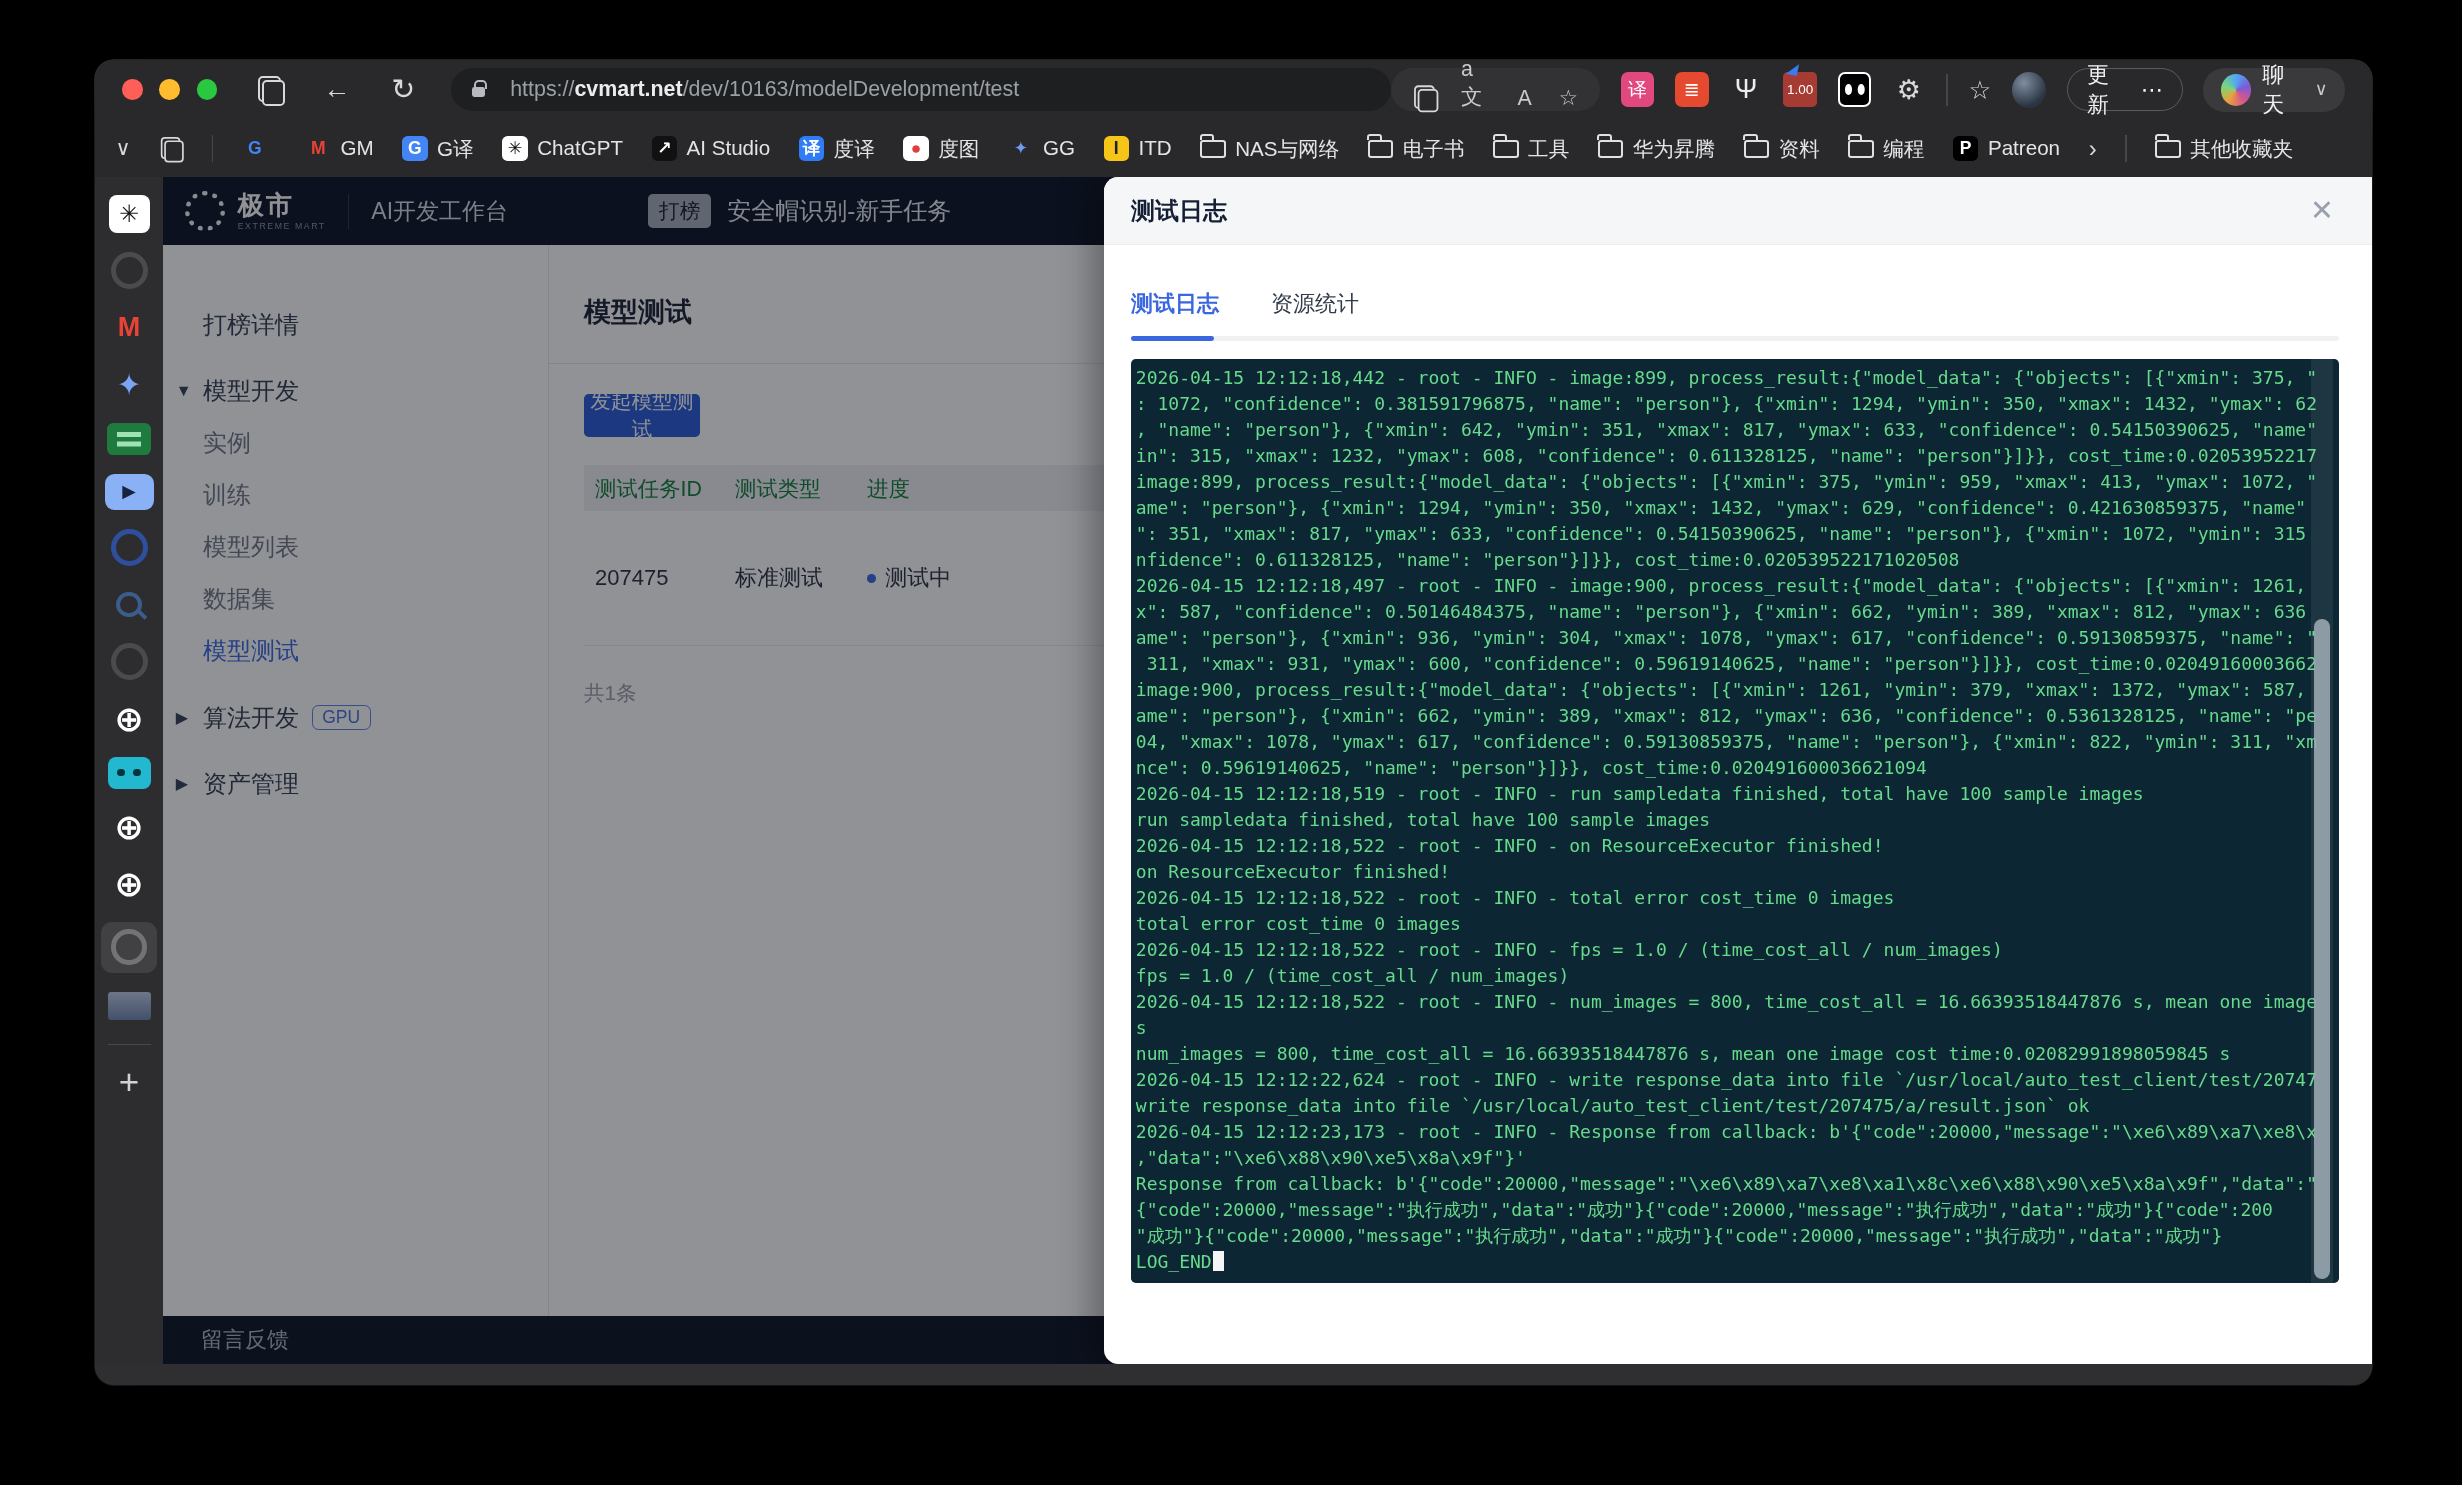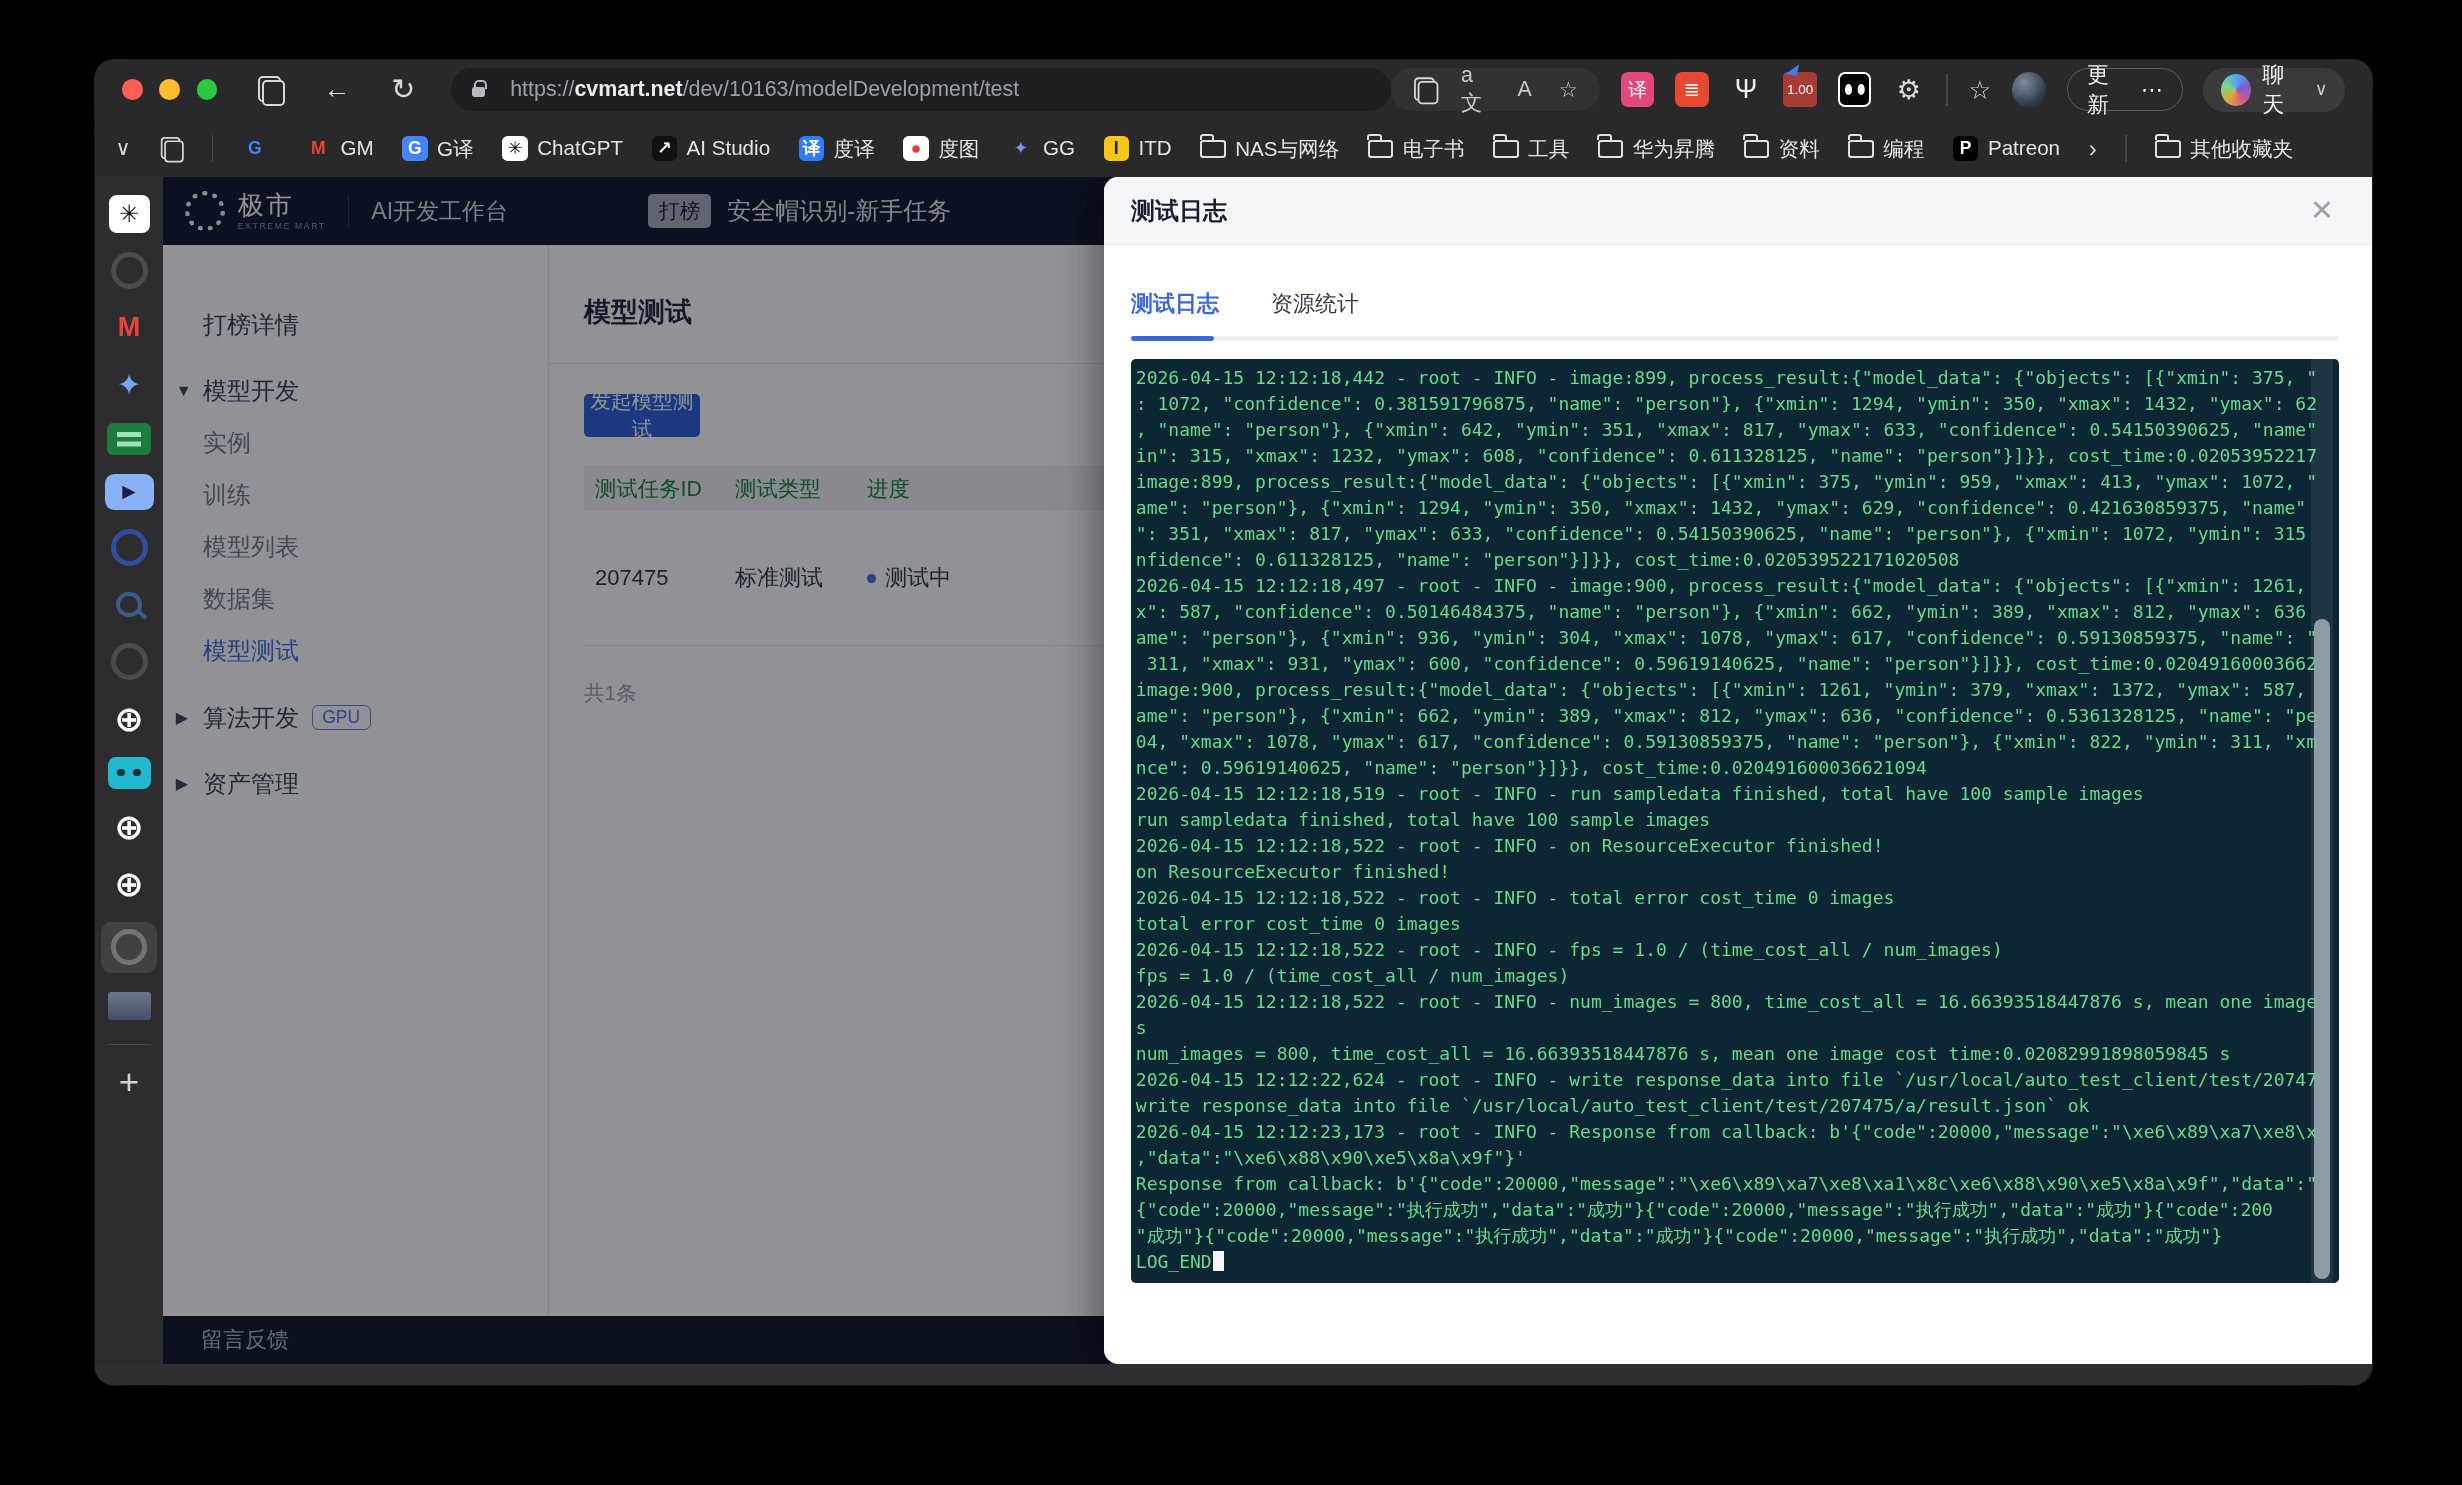--- a/index.html
+++ b/index.html
@@ -25,21 +25,21 @@
 
   .urlbar { margin-left:36px; width:961px; height:43px; background:#1e1f21; border-radius:21.4px;
     display:flex; align-items:center; padding:0 20.6px; gap:25px; }
   .lock { width:13.5px; height:10.3px; background:#b7babf; border-radius:2.4px; position:relative; margin-top:4.8px; }
   .lock::before { content:""; position:absolute; top:-7.1px; left:2.4px; width:8.7px; height:7.1px;
     border:2.4px solid #b7babf; border-bottom:none; border-radius:4.8px 4.8px 0 0; }
   .url { font-size:21.4px; color:#9aa0a6; white-space:nowrap; }
   .url b { color:#ececee; font-weight:bold; }
 
   .right-cluster { margin-left:auto; display:flex; align-items:center; gap:20.6px; }
-  .pillgroup { display:flex; align-items:center; gap:27px; background:#323234; border-radius:21.4px; height:43px; padding:0 22px; color:#c9cacc; font-size:21.4px; }
+  .pillgroup { display:flex; align-items:flex-end; gap:27px; background:#323234; border-radius:21.4px; height:43px; padding:0 22px; color:#c9cacc; font-size:21.4px; }
   .extic { width:35px; height:35px; border-radius:7.1px; display:flex; align-items:center; justify-content:center; font-size:19px; color:#fff; }
   .e-pink{background:#e0487e}.e-red{background:#e5492f}
   .e-meituan{background:transparent; color:#ececee; font-size:27px;}
   .e-price{background:#a63b33; font-size:13.5px; position:relative; border-radius:4.8px;}
   .e-price::before{content:""; position:absolute; top:-9.5px; left:3.2px; border-left:11px solid transparent; border-bottom:12.7px solid #3b7af0; transform:rotate(12deg);}
   .e-panda{background:#000; border:2.4px solid #fff; position:relative;}
   .e-panda::before{content:""; width:7.1px; height:10.3px; border-radius:50%; background:#fff; box-shadow:12.7px 0 0 #fff; position:absolute; left:5.6px; top:10.3px;}
   .e-puzzle{background:transparent; color:#d8d8da; font-size:27px;}
   .sep-v { width:1.6px; height:32px; background:#47474a; }
   .favlist { color:#d8d8da; font-size:25.4px; position:relative; }
@@ -83,21 +83,21 @@
   .k-swirl-box::before { content:""; width:25.4px; height:25.4px; border:5.6px solid #737376; border-radius:50%; }
   .k-screenshot { background:linear-gradient(#6d7787,#42506b); width:43px; height:28.6px; border-radius:3.2px; }
   .ts-divider { width:43px; height:1.6px; background:#48484a; margin:4.8px 0 17.5px; }
   .k-plus::before { content:"+"; color:#d2d2d4; font-size:35px; font-weight:300; }
 
   
   .page { flex:1; position:relative; background:#eef0f3; overflow:hidden; }
   .appheader { height:68px; background:#0c1526; display:flex; align-items:center; padding:0 22px; position:relative; z-index:1; }
   .logo-ring { width:40px; height:40px; border:5.6px dotted #eef1f5; border-radius:50%; }
   .logo-txt { margin-left:12.7px; display:flex; flex-direction:column; line-height:1; }
-  .logo-cn { color:#fff; font-size:26px; font-weight:normal; letter-spacing:2.4px; }
+  .logo-cn { color:#fff; font-size:26px; font-weight:bold; letter-spacing:2.4px; }
   .logo-en { color:#8b93a5; font-size:8.7px; letter-spacing:1.6px; margin-top:4px; }
   .hdr-div { width:1.6px; height:35px; background:#2c3850; margin:0 22px; }
   .workspace { color:#d7dce6; font-size:23px; }
   .hdr-badge { margin-left:140px; background:#a8aeb8; color:#15203a; font-size:20.6px; font-weight:normal; padding:3.2px 11px; border-radius:4.8px; }
   .task-title { color:#e8ebf2; font-size:24px; margin-left:16px; }
 
   .appbody { position:absolute; top:68px; bottom:48px; left:0; right:0; display:flex; }
   .sidebar { width:386px; background:#fff; border-right:0.8px solid #e6e8ec; padding-top:54px; }
   .nav-row { height:52px; display:flex; align-items:center; padding-left:40px; font-size:24px; color:#333f52; position:relative; }
   .nav-row .arrow { position:absolute; left:12.7px; font-size:16px; color:#38445a; }

